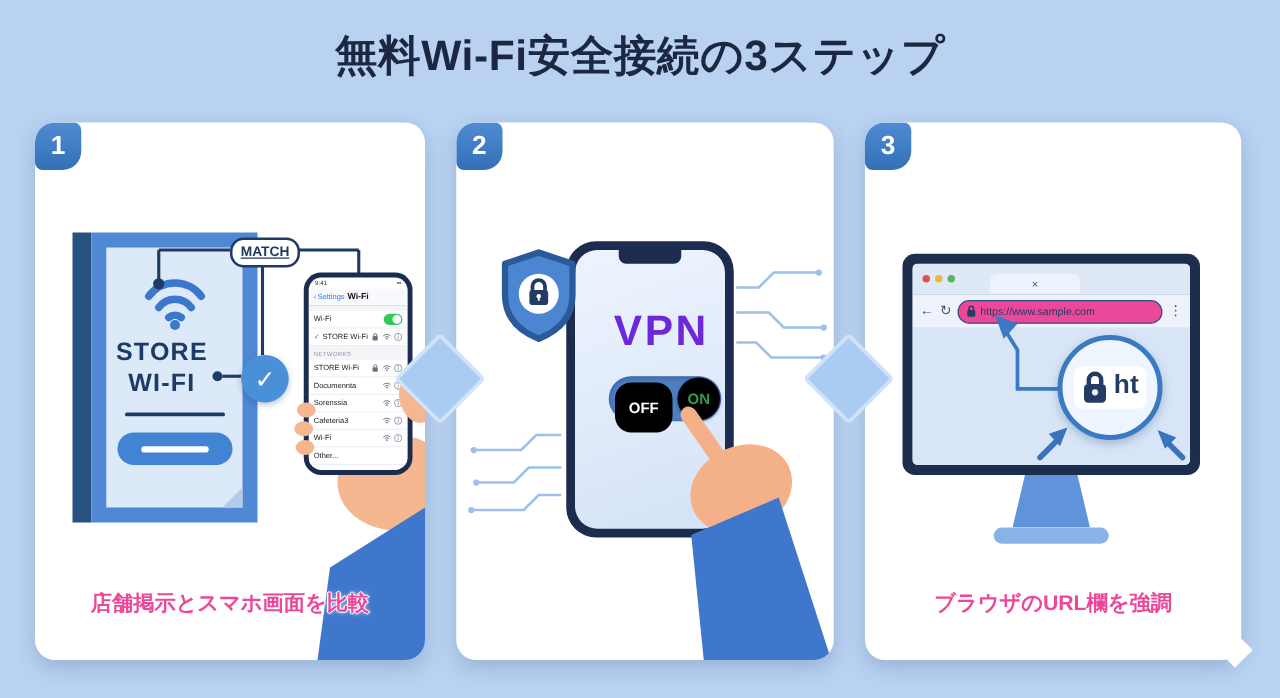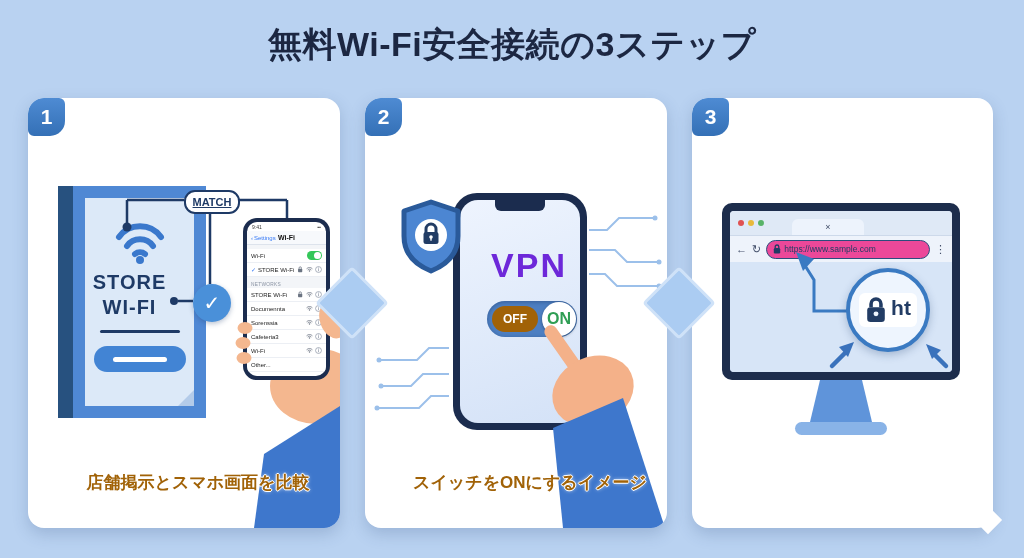--- a/index.html
+++ b/index.html
@@ -31,23 +31,22 @@
     background:linear-gradient(180deg,#4e8bd3,#3470b6);
     border-radius:15px 6px 15px 6px;color:#fff;font-size:21px;font-weight:700;
     display:flex;align-items:center;justify-content:center;z-index:6;
   }
   .panel-title{
     position:absolute;top:19px;left:52px;font-size:19px;font-weight:800;color:#16181d;
     white-space:nowrap;z-index:6;
   }
   .caption{
     position:absolute;bottom:34px;left:0;width:100%;text-align:center;
-    font-size:17px;font-weight:700;color:#a16207;z-index:5;
+    font-size:17px;font-weight:700;color:#ec4899;z-index:5;
     text-shadow:0 1px 0 #fff,0 -1px 0 #fff,1px 0 0 #fff,-1px 0 0 #fff,0 0 4px #fff;
-    margin-left:14px;
   }
 
   
   .step-arrow{
     position:absolute;top:277px;width:46px;height:46px;background:#abccf2;
     border:3px solid #cfe2f8;transform:rotate(45deg);z-index:4;border-radius:4px;
   }
   #arrow-1{left:326px}
   #arrow-2{left:653px}
   .bubble-tail{position:absolute;left:978px;top:510px;width:20px;height:20px;background:#fff;transform:rotate(45deg)}
@@ -89,22 +88,22 @@
   .mi{width:7px;height:7px}
   .mini-toggle{margin-left:auto;width:15px;height:8.5px;border-radius:5px;background:#34c759;position:relative}
   .mini-knob{position:absolute;right:.8px;top:.8px;width:7px;height:7px;border-radius:50%;background:#fff}
 
   
   .phone2{left:88px;top:95px;width:134px;height:237px;background:#1b2c4e;border-radius:24px;padding:7px;box-sizing:border-box}
   .phone2-screen{width:100%;height:100%;border-radius:18px;background:linear-gradient(160deg,#eef4fe 0%,#d4e2f7 100%);position:relative;overflow:hidden}
   .phone2-notch{position:absolute;left:50%;top:0;transform:translateX(-50%);width:50px;height:11px;background:#1b2c4e;border-radius:0 0 6px 6px}
   .vpn-label{left:88px;top:148px;width:152px;text-align:center;font-size:34px;font-weight:800;color:#6d28d9;letter-spacing:2px;z-index:1}
   .vpn-toggle{left:122px;top:203px;width:90px;height:36px;border-radius:18px;background:#4d7fc2;box-shadow:inset 0 1px 4px rgba(10,30,70,.35);z-index:1}
-  .vpn-off{position:absolute;left:5px;top:5px;width:46px;height:26px;border-radius:13px;background:#a16207;color:#fff;font-size:12px;font-weight:800;display:flex;align-items:center;justify-content:center}
-  .vpn-on{position:absolute;left:55px;top:1px;width:34px;height:34px;border-radius:50%;background:#ffffff;color:#2f9e54;font-size:16px;font-weight:800;display:flex;align-items:center;justify-content:center;box-shadow:0 1px 3px rgba(0,0,0,.35)}
+  .vpn-off{position:absolute;left:5px;top:5px;width:46px;height:40px;border-radius:13px;background:#000000;color:#fff;font-size:12px;font-weight:800;display:flex;align-items:center;justify-content:center}
+  .vpn-on{position:absolute;left:55px;top:1px;width:34px;height:34px;border-radius:50%;background:#000000;color:#2f9e54;font-size:12px;font-weight:800;display:flex;align-items:center;justify-content:center;box-shadow:0 1px 3px rgba(0,0,0,.35)}
 
   
   .monitor{left:30px;top:105px;width:238px;height:177px;background:#1d2d4c;border-radius:10px;z-index:1}
   .browser{position:absolute;left:8px;top:8px;width:222px;height:161px;background:#d7e5f7;border-radius:4px;overflow:hidden;display:flex;flex-direction:column}
   .chrome{height:24px;background:#dfe9f6;position:relative;flex:none}
   .tdot{position:absolute;top:9px;width:6px;height:6px;border-radius:50%}
   .tab{position:absolute;left:62px;bottom:0;width:72px;height:16px;background:#edf3fc;border-radius:6px 6px 0 0;display:flex;align-items:center;justify-content:center;font-size:9px;color:#44506b}
   .toolbar{height:26px;background:#eef3fb;border-top:1px solid #cdd9ea;display:flex;align-items:center;padding:0 6px;gap:5px;flex:none;color:#44506b}
   .nav-glyph{font-size:11px;line-height:1}
   .url-pill{flex:1;height:17px;background:#ec4899;border:1.5px solid #2c4c7c;border-radius:10px;display:flex;align-items:center;padding:0 6px;gap:3px;min-width:0}
@@ -334,21 +333,20 @@
     <circle cx="33" cy="39" r="1.8" fill="#ffffff"></circle>
     <rect x="32.3" y="39.5" width="1.4" height="3.2" fill="#ffffff"></rect>
   </svg>
 
   <svg class="abs" style="left:0;top:0;z-index:3" width="302" height="430" viewBox="0 0 302 430">
     <rect x="178" y="228" width="13" height="56" rx="6.5" fill="#f4b189" transform="rotate(-35 184 232)"></rect>
     <ellipse cx="228" cy="293" rx="42" ry="34" fill="#f4b189" transform="rotate(-25 228 293)"></ellipse>
     <polygon points="188,330 258,300 300,430 198,430" fill="#3e77cc"></polygon>
   </svg>
 
-  <div class="caption">スイッチをONにするイメージ</div>
 </div>
 
 <div class="panel" id="panel-3">
   <div class="badge">3</div>
 
   <svg class="abs stand-neck" width="70" height="42" viewBox="0 0 70 42">
     <polygon points="10,0 52,0 62,42 0,42" fill="#5f94da"></polygon>
   </svg>
   <div class="abs stand-base"></div>
 
@@ -391,17 +389,18 @@
     <div class="mag-band">
       <svg width="22" height="28" viewBox="0 0 8 10">
         <rect x="0.8" y="4" width="6.4" height="5.4" rx="1.2" fill="#223c64"></rect>
         <path d="M2.2,4 V2.8 a1.8,1.8 0 0 1 3.6,0 V4" stroke="#223c64" stroke-width="1.3" fill="none"></path>
         <circle cx="4" cy="6.4" r="0.9" fill="#eef5fe"></circle>
       </svg>
       <span class="mag-text">ht</span>
     </div>
   </div>
 
+  <div class="caption">ブラウザのURL欄を強調</div>
 </div>
 
 <div class="step-arrow" id="arrow-1"></div>
 <div class="step-arrow" id="arrow-2"></div>
 <div class="bubble-tail"></div>
 
 </body></html>

